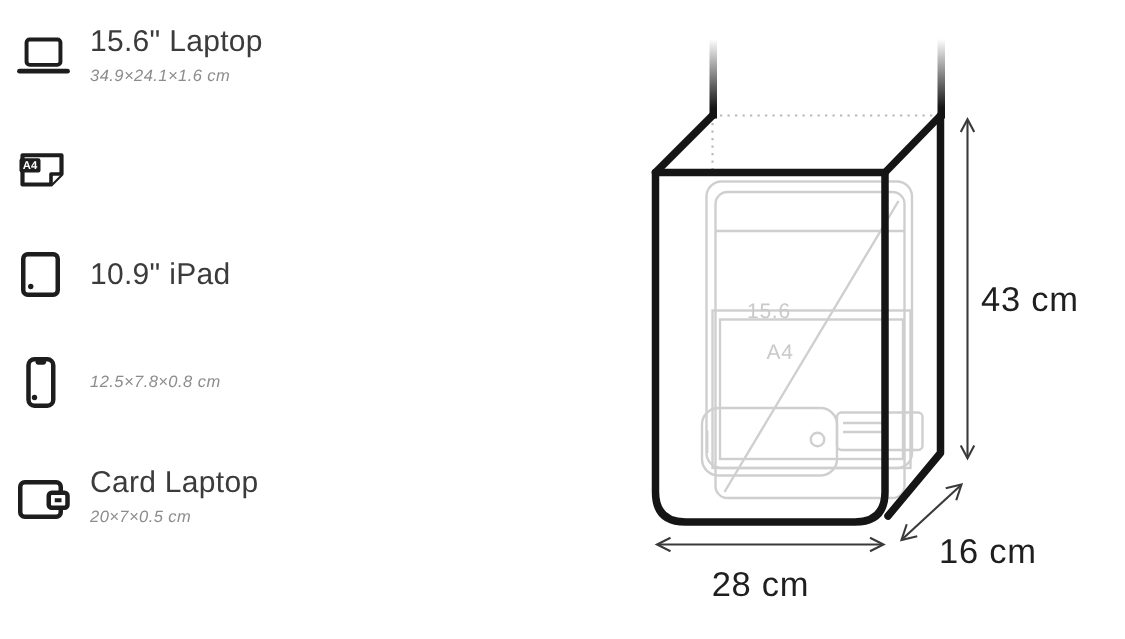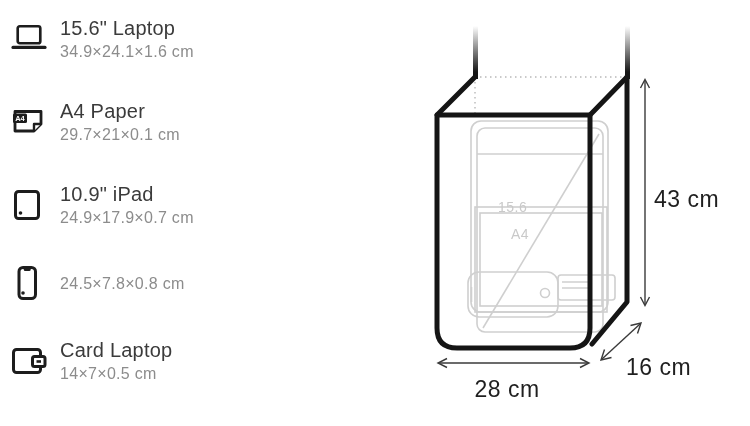--- a/index.html
+++ b/index.html
@@ -10,21 +10,21 @@
   }
   .canvas{position:relative;width:750px;height:426px;background:#fff;}
 
   
   .spec-list{position:absolute;left:10px;top:16px;width:370px;}
   .spec-item{display:flex;align-items:center;margin-bottom:37px;}
   .spec-icon{width:38px;flex:0 0 38px;display:flex;align-items:center;justify-content:flex-start;color:#1d1d1d;}
   .spec-icon svg{display:block;}
   .spec-text{margin-left:12px;}
   .spec-title{font-size:20px;line-height:25px;color:#3b3b3b;letter-spacing:.2px;}
-  .spec-dims{font-size:16px;line-height:21px;color:#8c8c8c;letter-spacing:.3px;}
+  .spec-dims{font-size:11px;line-height:21px;color:#8c8c8c;letter-spacing:.3px;font-style:italic;}
 
   
   .diagram{position:absolute;left:395px;top:0;width:355px;height:372px;}
   .dim-label{font-size:23px;fill:#1f1f1f;letter-spacing:.5px;}
   .faint-label{font-size:14px;fill:#c9c9c9;letter-spacing:.5px;}
 </style>
 </head>
 <body>
 
 <div class="canvas">
@@ -46,63 +46,58 @@
 
     <div class="spec-item">
       <span class="spec-icon">
         <svg width="36" height="30" viewBox="0 0 36 30" fill="none" stroke="#1d1d1d">
           <path d="M5 4.5 H31 V17 L24 24 H5 Z" stroke-width="2.8" stroke-linejoin="round"></path>
           <path d="M31 17 H24 V24" stroke-width="2.4" stroke-linejoin="round" fill="#ffffff"></path>
           <rect x="3" y="6.5" width="14" height="9.5" rx="1.5" fill="#1d1d1d" stroke="none"></rect>
           <text x="10" y="13.8" text-anchor="middle" fill="#ffffff" stroke="none" font-size="7.5" font-weight="bold" font-family="Liberation Sans, sans-serif">A4</text>
         </svg>
       </span>
-      <span class="spec-text">
-        <div class="spec-title">A4 Paper</div>
-        <div class="spec-dims">29.7×21×0.1 cm</div>
-      </span>
     </div>
 
     <div class="spec-item">
       <span class="spec-icon">
         <svg width="34" height="34" viewBox="0 0 34 34" fill="none" stroke="#1d1d1d">
           <rect x="5.5" y="3.5" width="23" height="27" rx="3" stroke-width="3"></rect>
           <circle cx="10.5" cy="25" r="1.8" fill="#1d1d1d" stroke="none"></circle>
         </svg>
       </span>
       <span class="spec-text">
         <div class="spec-title">10.9" iPad</div>
-        <div class="spec-dims">24.9×17.9×0.7 cm</div>
       </span>
     </div>
 
     <div class="spec-item">
       <span class="spec-icon">
         <svg width="34" height="36" viewBox="0 0 34 36" fill="none" stroke="#1d1d1d">
           <rect x="9" y="2.5" width="16.5" height="31" rx="4" stroke-width="3"></rect>
           <rect x="13.7" y="2.5" width="7" height="3.6" rx="1.6" fill="#1d1d1d" stroke="none"></rect>
           <circle cx="13" cy="28" r="1.8" fill="#1d1d1d" stroke="none"></circle>
         </svg>
       </span>
       <span class="spec-text">
-        <div class="spec-dims">24.5×7.8×0.8 cm</div>
+        <div class="spec-dims">12.5×7.8×0.8 cm</div>
       </span>
     </div>
 
     <div class="spec-item">
       <span class="spec-icon">
         <svg width="38" height="32" viewBox="0 0 38 32" fill="none" stroke="#1d1d1d">
           <rect x="3.5" y="4.5" width="27" height="23" rx="3" stroke-width="3"></rect>
           <rect x="22.5" y="11.5" width="12.5" height="10" rx="2" stroke-width="3" fill="#ffffff"></rect>
           <path d="M26.5 16.5 H31" stroke-width="2.6"></path>
         </svg>
       </span>
       <span class="spec-text">
         <div class="spec-title">Card Laptop</div>
-        <div class="spec-dims">14×7×0.5 cm</div>
+        <div class="spec-dims">20×7×0.5 cm</div>
       </span>
     </div>
 
   </div>
 
   <div class="diagram">
     <svg width="355" height="426" viewBox="0 0 355 426" fill="none">
       <defs>
         <linearGradient id="strapFade" gradientUnits="userSpaceOnUse" x1="0" y1="26" x2="0" y2="72">
           <stop offset="0" stop-color="#151515" stop-opacity="0"></stop>

